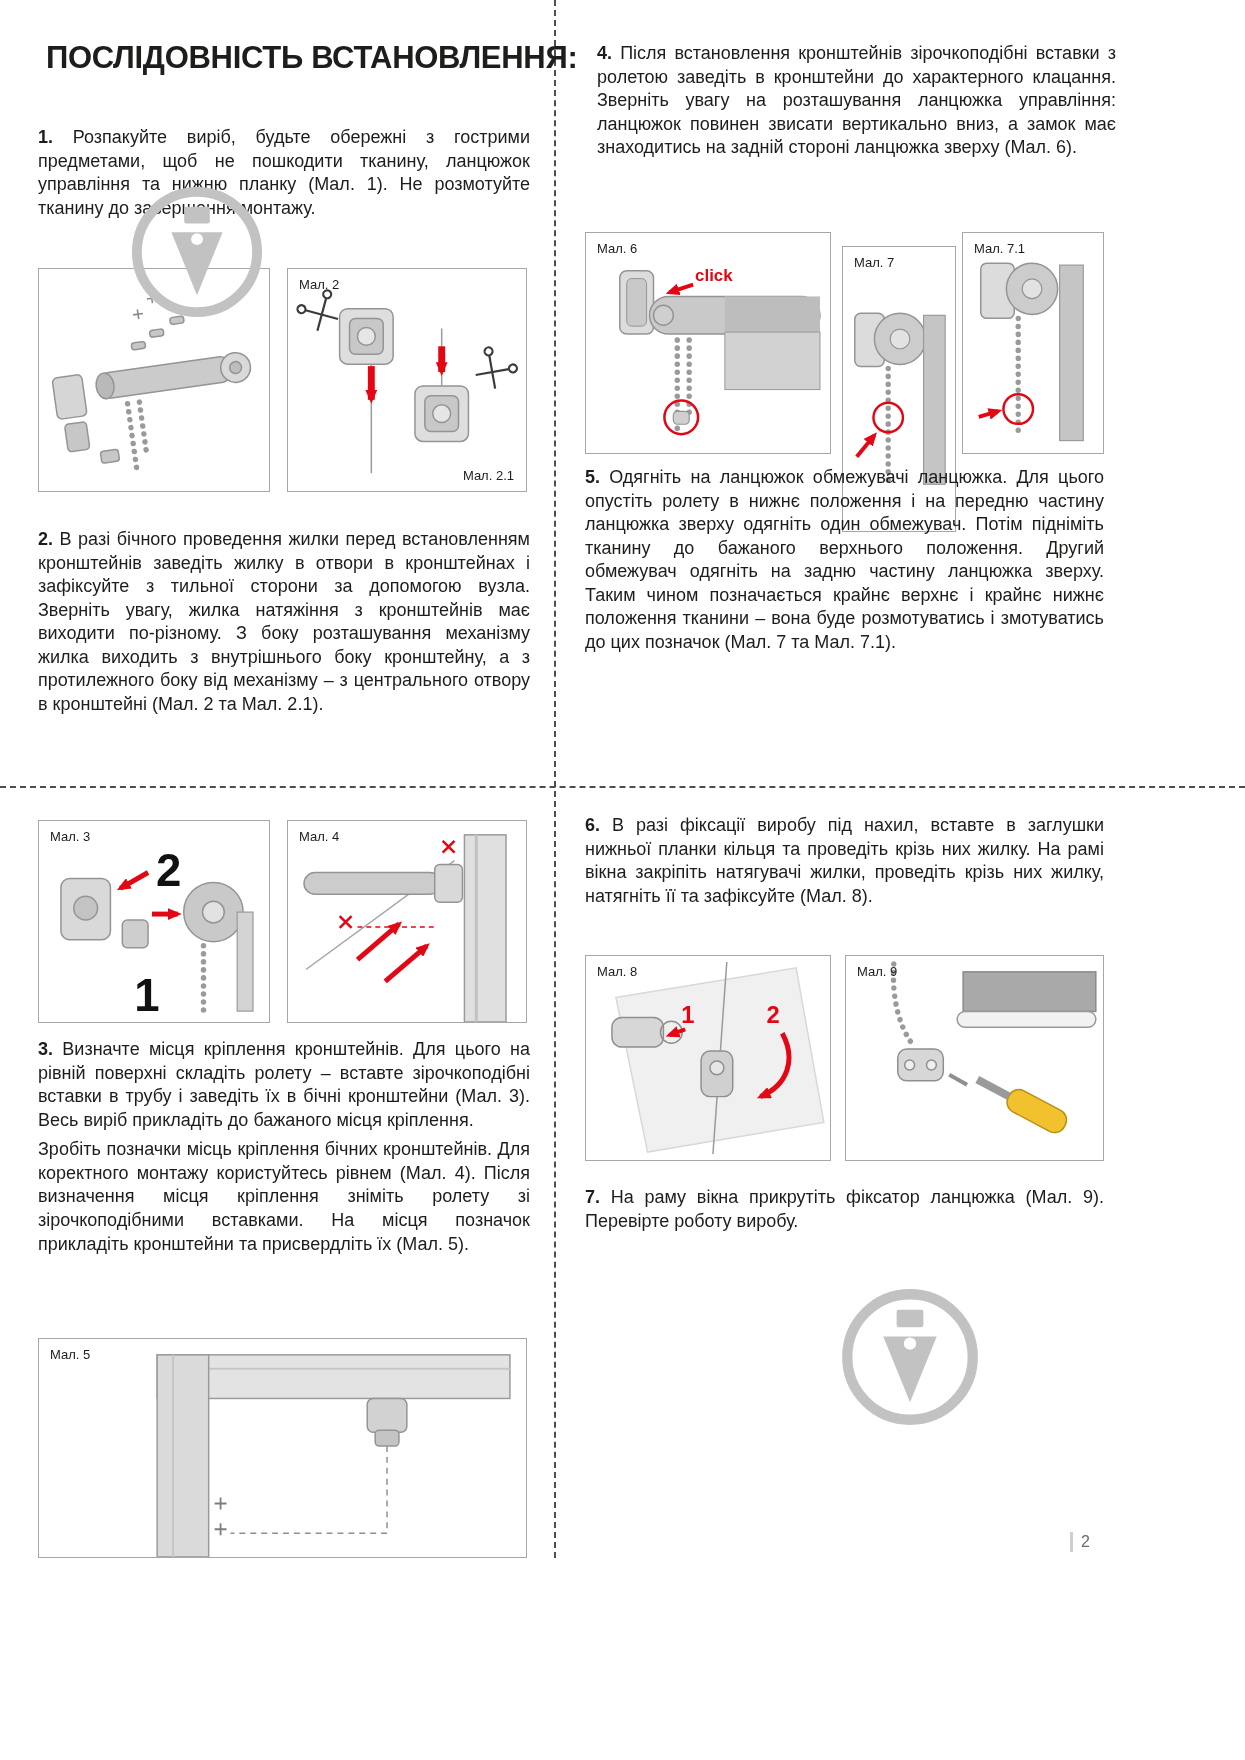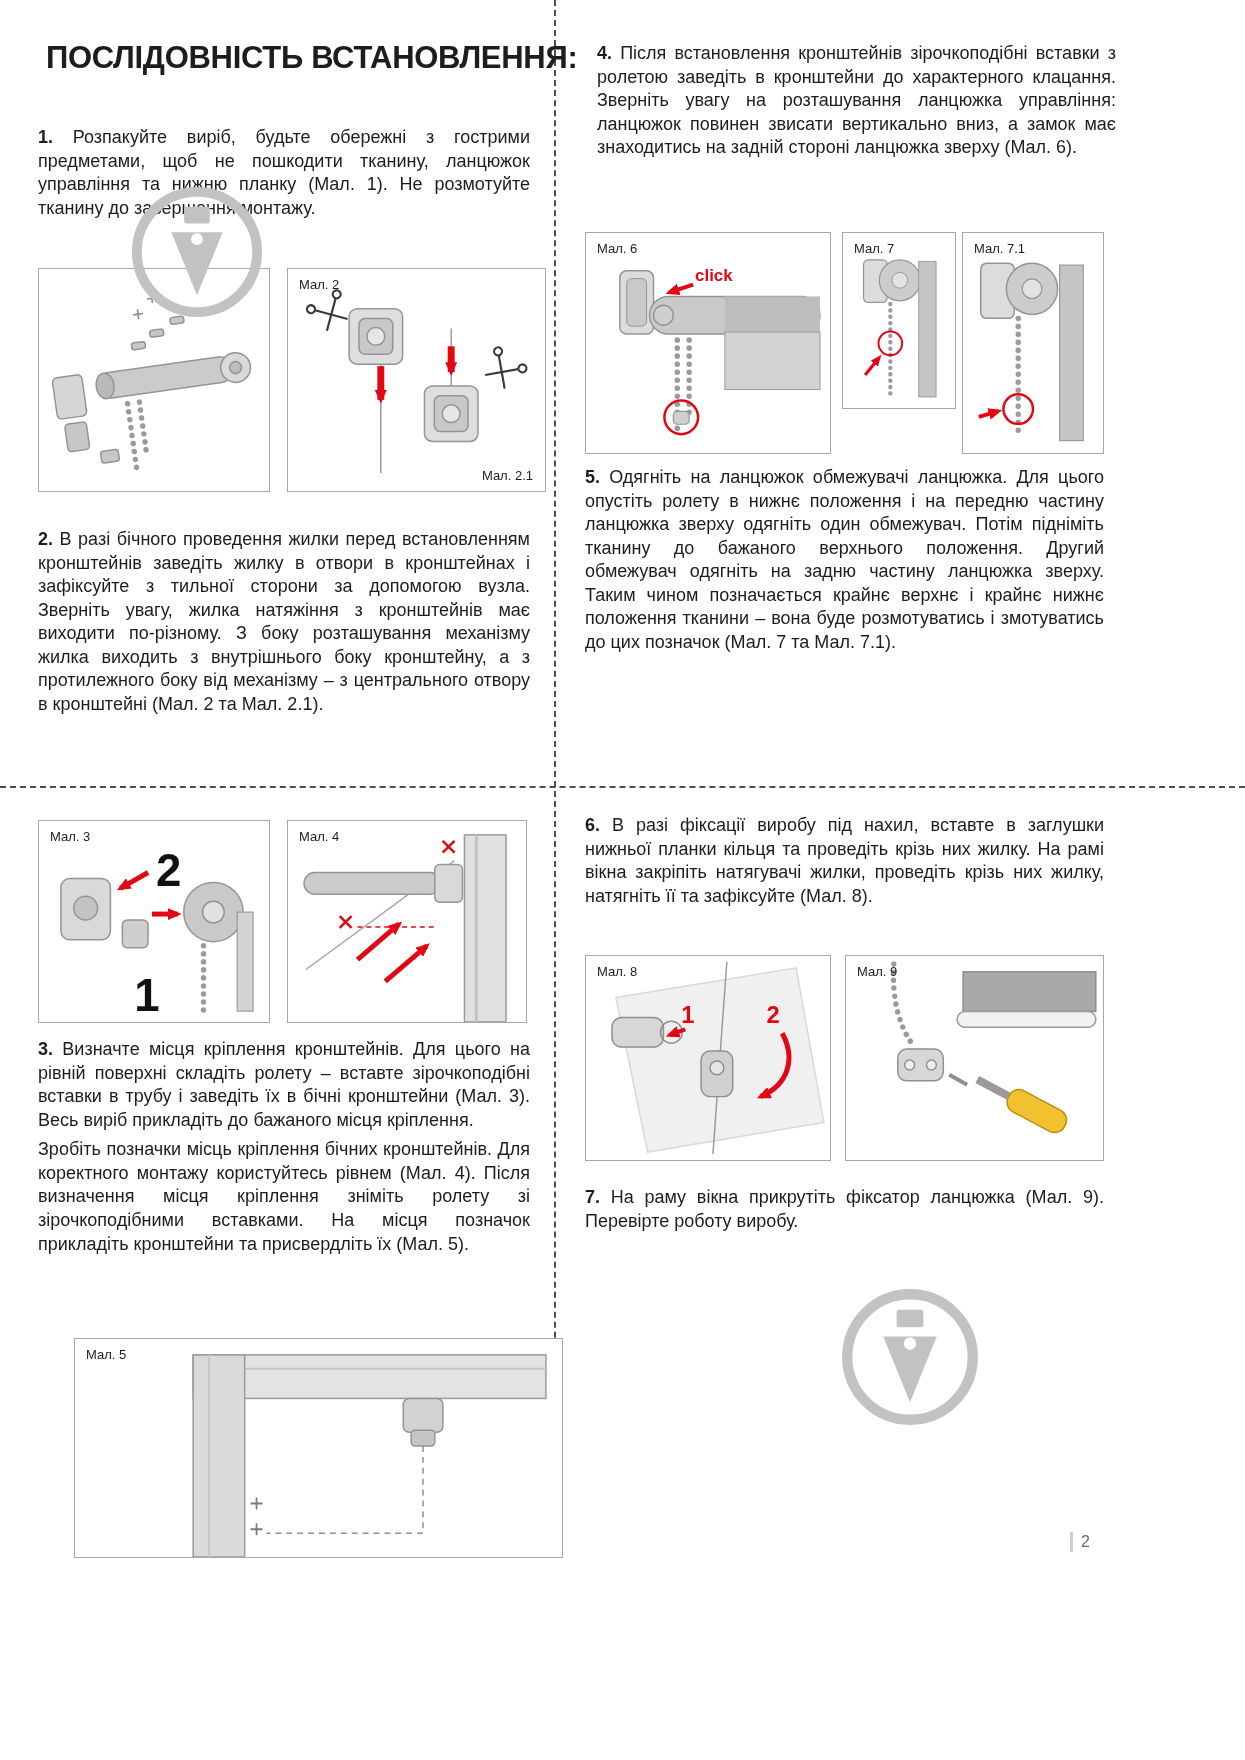--- a/index.html
+++ b/index.html
@@ -66,21 +66,21 @@
           <path d="M120 30 h10 M125 25 v10"></path>
           <path d="M136 40 h10 M141 35 v10"></path>
           <path d="M104 44 h10 M109 39 v10"></path>
         </g>
         <path d="M86 132 V 202" stroke="#9a9a9a" stroke-width="5.5" stroke-linecap="round" stroke-dasharray="0.1 8" fill="none"></path>
         <path d="M98 132 V 188" stroke="#9a9a9a" stroke-width="5.5" stroke-linecap="round" stroke-dasharray="0.1 8" fill="none"></path>
       </g>
     </svg>
   </div>
 
-  <div class="figbox" style="left:287px; top:268px; width:259px; height:224px;text-decoration:underline;">
+  <div class="figbox" style="left:287px; top:268px; width:240px; height:224px;text-decoration:underline;">
     <span class="fig-label">Мал. 2</span>
     <span class="fig-label br">Мал. 2.1</span>
     <svg class="art" viewBox="0 0 240 224">
       <defs>
         <marker id="ahF2" markerWidth="14" markerHeight="12" refX="10" refY="6" orient="auto" markerUnits="userSpaceOnUse">
           <path d="M0 0 L14 6 L0 12 z" fill="#e30613"></path>
         </marker>
       </defs>
       <g stroke="#949494" stroke-width="1.5">
         <rect x="52" y="40" width="54" height="56" rx="8" fill="#dedede"></rect>
@@ -161,21 +161,21 @@
       <line x1="70" y1="140" x2="112" y2="104" stroke="#e30613" stroke-width="5" marker-end="url(#ahF4)"></line>
       <line x1="98" y1="162" x2="140" y2="126" stroke="#e30613" stroke-width="5" marker-end="url(#ahF4)"></line>
     </svg>
   </div>
 
   <div class="step" style="left:38px; top:1038px; width:492px;">
     <p><span class="snum">3.</span> <span>Визначте місця кріплення кронштейнів. Для цього на рівній поверхні складіть ролету – вставте зірочкоподібні вставки в трубу і заведіть їх в бічні кронштейни (Мал. 3). Весь виріб прикладіть до бажаного місця кріплення.</span></p>
     <p style="margin-top:6px;"><span>Зробіть позначки місць кріплення бічних кронштейнів. Для коректного монтажу користуйтесь рівнем (Мал. 4). Після визначення місця кріплення зніміть ролету зі зірочкоподібними вставками. На місця позначок прикладіть кронштейни та присвердліть їх (Мал. 5).</span></p>
   </div>
 
-  <div class="figbox" style="left:38px; top:1338px; width:489px; height:220px;margin-left:36px;">
+  <div class="figbox" style="left:38px; top:1338px; width:489px; height:220px;">
     <span class="fig-label">Мал. 5</span>
     <svg class="art" viewBox="0 0 489 220">
       <rect x="118" y="16" width="356" height="44" fill="#e3e3e3" stroke="#9a9a9a" stroke-width="1.5"></rect>
       <line x1="118" y1="30" x2="474" y2="30" stroke="#c6c6c6" stroke-width="2"></line>
       <rect x="118" y="16" width="52" height="204" fill="#dadada" stroke="#9a9a9a" stroke-width="1.5"></rect>
       <line x1="134" y1="16" x2="134" y2="220" stroke="#c6c6c6" stroke-width="2"></line>
       <g stroke="#949494" stroke-width="1.5">
         <rect x="330" y="60" width="40" height="34" rx="6" fill="#d2d2d2"></rect>
         <rect x="338" y="92" width="24" height="16" rx="4" fill="#c4c4c4"></rect>
       </g>
@@ -209,21 +209,21 @@
       <circle cx="78" cy="83" r="10" fill="#cfcfcf" stroke="#949494" stroke-width="1.5"></circle>
       <path d="M92 108 V 198" stroke="#9a9a9a" stroke-width="5.5" stroke-linecap="round" stroke-dasharray="0.1 8" fill="none"></path>
       <path d="M104 108 V 182" stroke="#9a9a9a" stroke-width="5.5" stroke-linecap="round" stroke-dasharray="0.1 8" fill="none"></path>
       <rect x="88" y="180" width="16" height="13" rx="4" fill="#cfcfcf" stroke="#949494" stroke-width="1.2"></rect>
       <circle cx="96" cy="186" r="17" fill="none" stroke="#e30613" stroke-width="2.5"></circle>
       <text x="110" y="48" font-size="17" font-weight="bold" fill="#e30613">click</text>
       <line x1="108" y1="52" x2="84" y2="60" stroke="#e30613" stroke-width="4" marker-end="url(#ahF6)"></line>
     </svg>
   </div>
 
-  <div class="figbox" style="left:842px; top:232px; width:114px; height:177px;">
+  <div class="figbox" style="left:842px; top:246px; width:114px; height:286px;">
     <span class="fig-label">Мал. 7</span>
     <svg class="art" viewBox="0 0 114 222">
       <defs>
         <marker id="ahF7" markerWidth="14" markerHeight="12" refX="10" refY="6" orient="auto" markerUnits="userSpaceOnUse">
           <path d="M0 0 L14 6 L0 12 z" fill="#e30613"></path>
         </marker>
       </defs>
       <rect x="12" y="34" width="30" height="54" rx="6" fill="#dcdcdc" stroke="#949494" stroke-width="1.5"></rect>
       <circle cx="58" cy="60" r="26" fill="#cccccc" stroke="#949494" stroke-width="1.5"></circle>
       <circle cx="58" cy="60" r="10" fill="#e2e2e2" stroke="#949494" stroke-width="1.2"></circle>

